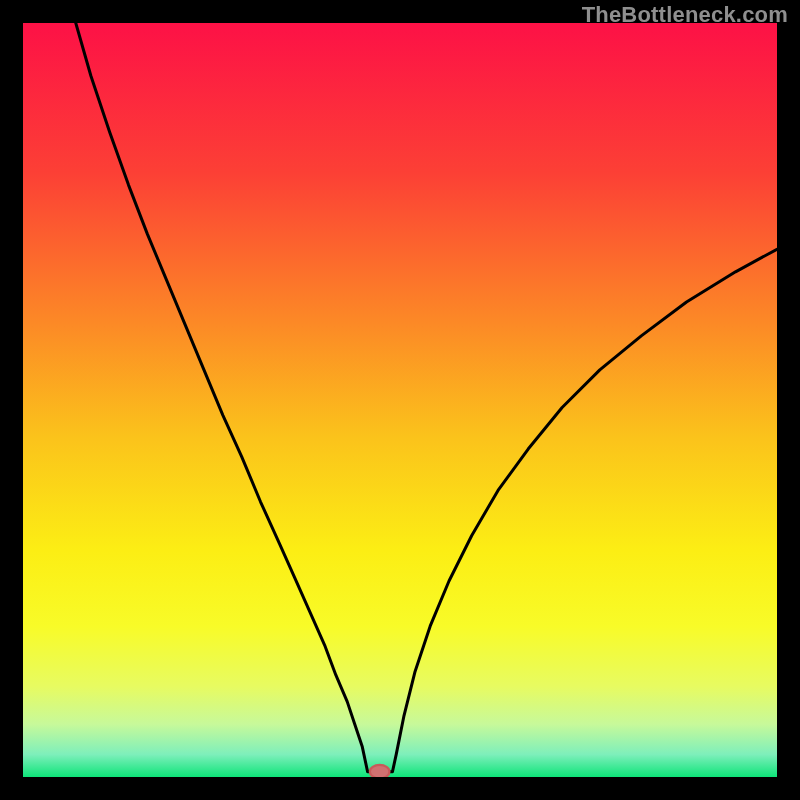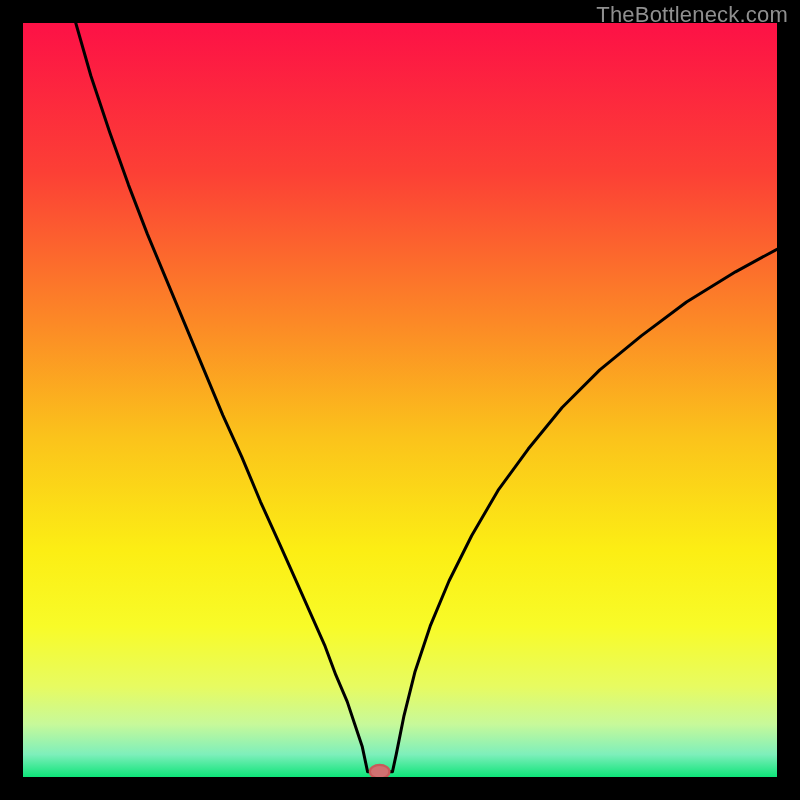--- a/index.html
+++ b/index.html
@@ -15,21 +15,21 @@
     width: 800px;
     height: 800px;
     background: #000000;
   }
   .watermark {
     position: absolute;
     top: 2px;
     right: 12px;
     font-family: Arial, Helvetica, sans-serif;
     font-size: 22px;
-    font-weight: 400;
+    font-weight: 700;
     color: #8f8f8f;
     letter-spacing: 0.2px;
     z-index: 5;
   }
   svg.plot {
     position: absolute;
     left: 23px;
     top: 23px;
     width: 754px;
     height: 754px;

